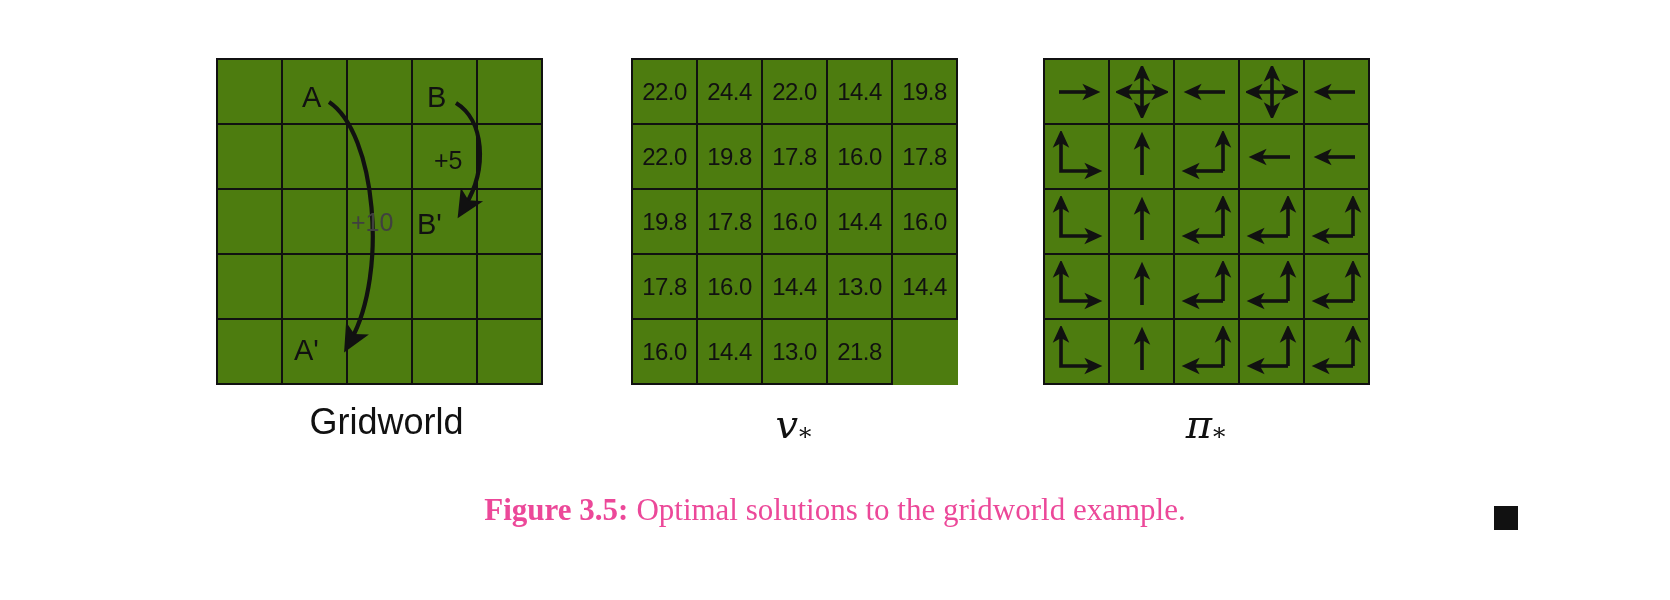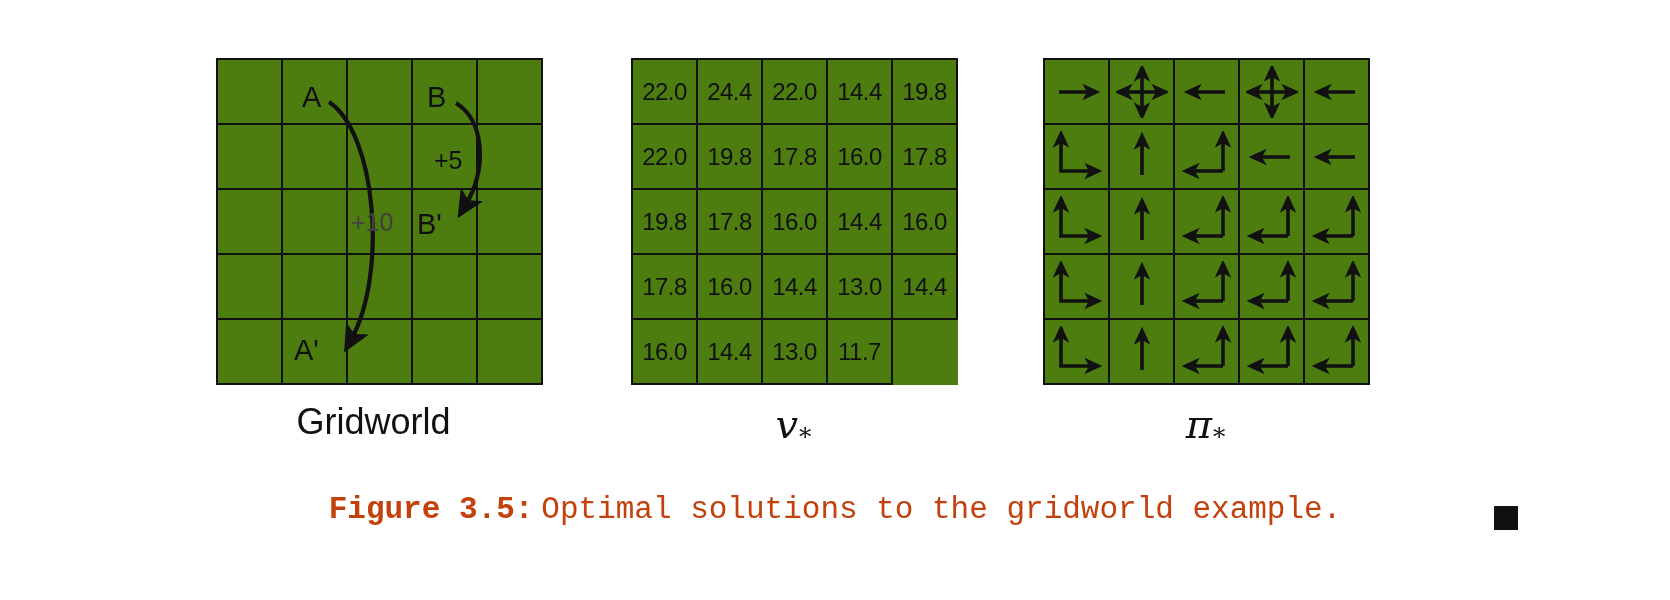--- a/index.html
+++ b/index.html
@@ -132,21 +132,21 @@
 
   
   .panel-caption {
     position: absolute;
     top: 404px;
     text-align: center;
     color: #111;
     line-height: 1;
   }
   .caption-gridworld {
-    left: 211px;
+    left: 224px;
     width: 325px;
     font-family: "Liberation Sans", sans-serif;
     font-size: 36px;
   }
   .caption-values {
     left: 631px;
     width: 325px;
     font-family: "DejaVu Serif", serif;
     font-size: 40px;
     font-style: italic;
@@ -165,23 +165,23 @@
     margin-left: 1px;
   }
 
   
   .fig-caption {
     position: absolute;
     left: 0;
     top: 492px;
     width: 1670px;
     text-align: center;
-    font-family: Liberation Mono, monospace;
+    font-family: Liberation Serif, serif;
     font-size: 31px;
-    color: #c2410c;
+    color: #ec4899;
   }
   .fig-caption b {
     font-weight: bold;
     margin-right: 8px;
   }
 
   
   .end-square {
     position: absolute;
     left: 1494px;
@@ -273,21 +273,21 @@
         <div class="cell">16.0</div>
         <div class="cell">17.8</div>
         <div class="cell">16.0</div>
         <div class="cell">14.4</div>
         <div class="cell">13.0</div>
 
         <div class="cell">14.4</div>
         <div class="cell">16.0</div>
         <div class="cell">14.4</div>
         <div class="cell">13.0</div>
-        <div class="cell">11.7</div>
+        <div class="cell">21.8</div>
       </div>
     </div>
 
     <div class="panel panel-policy">
       <div class="grid grid-policy" id="policy-grid">
           <div class="cell">
             <svg width="52" height="52" viewBox="0 0 52 52">
               <defs>
                 <marker id="pm00" markerWidth="5.2" markerHeight="5.2" refX="2.4" refY="2.6" orient="auto" markerUnits="strokeWidth">
                   <path d="M0,0.3 L5,2.6 L0,4.9 L1.3,2.6 Z" fill="#111"></path>

